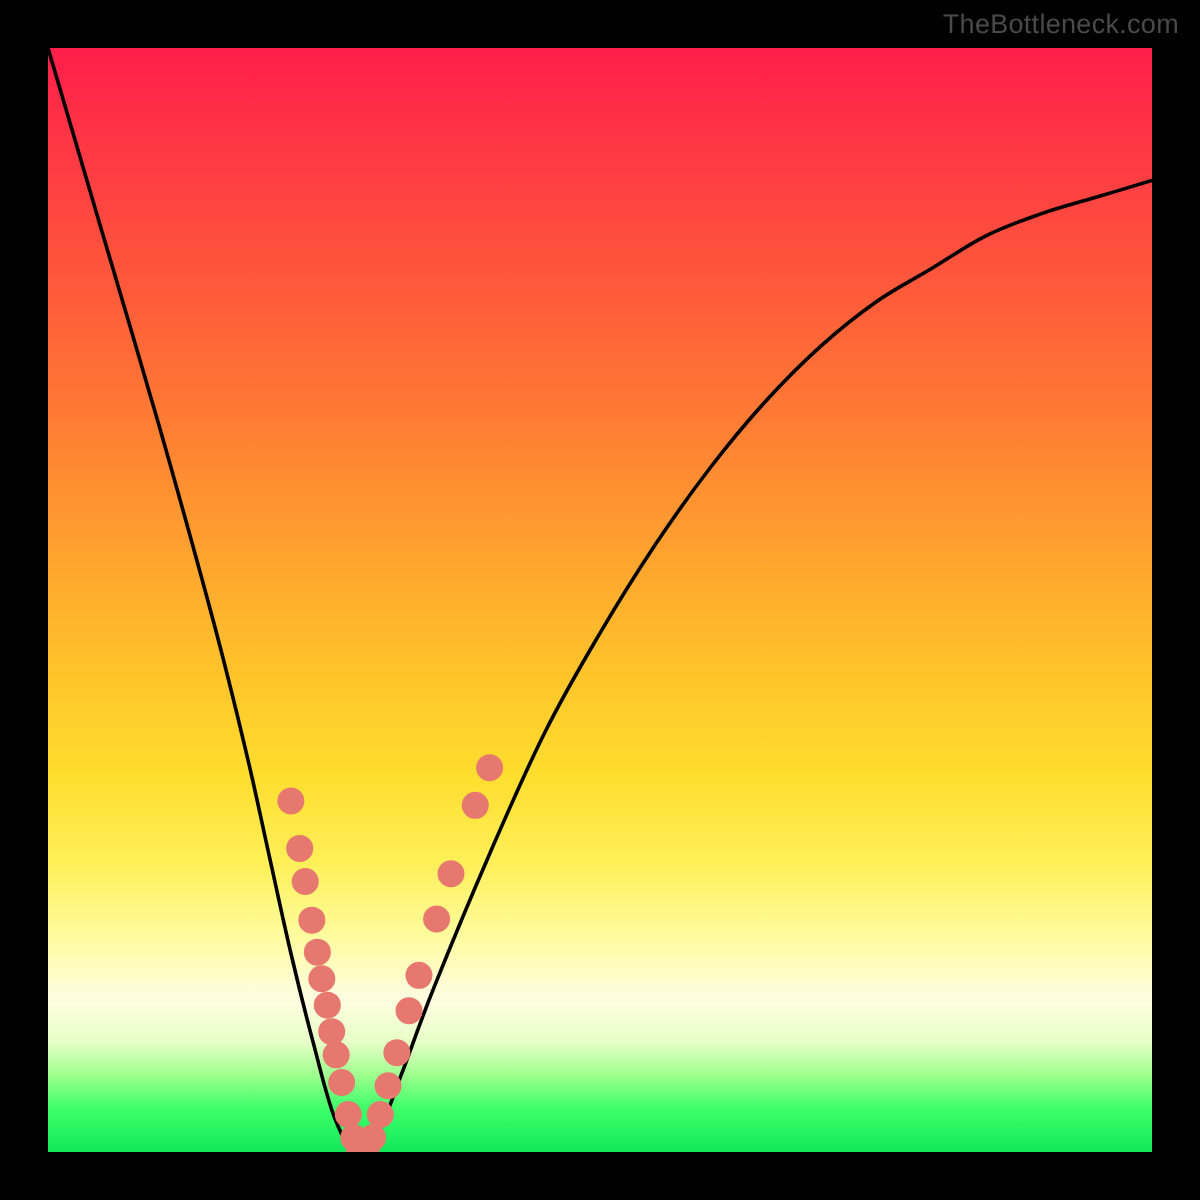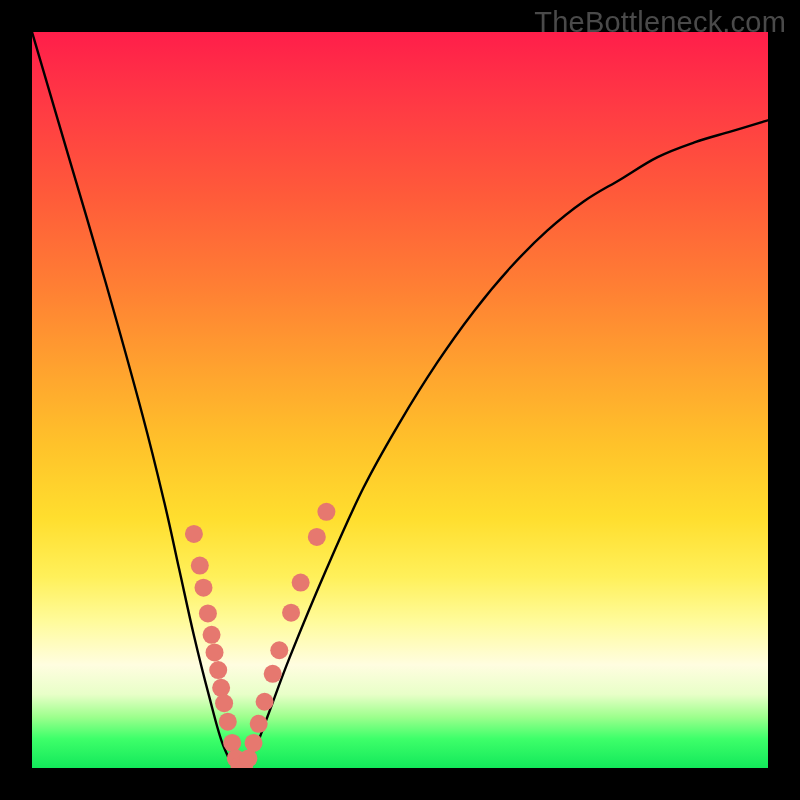--- a/index.html
+++ b/index.html
@@ -51,21 +51,21 @@
     position: absolute;
     inset: 0;
     width: 100%;
     height: 100%;
   }
   .watermark {
     position: absolute;
     top: 6px;
     right: 14px;
     color: #4a4a4a;
-    font-size: 29px;
+    font-size: 18px;
     font-weight: 500;
     letter-spacing: 0.2px;
     user-select: none;
   }
 </style>
 </head>
 <body>
 
 <div class="frame">
   <div class="plot-area">

